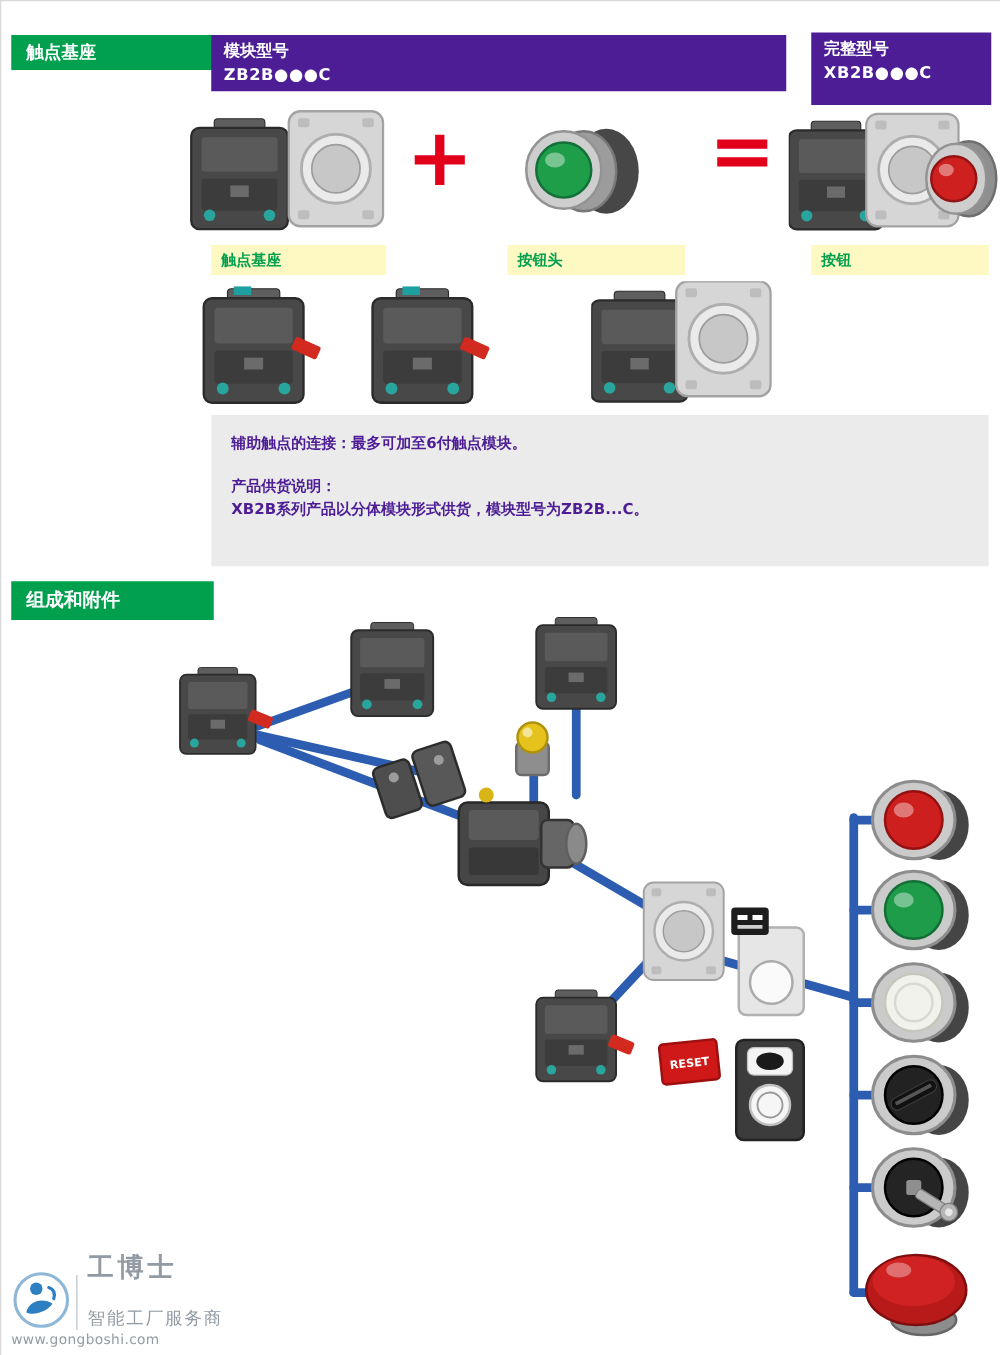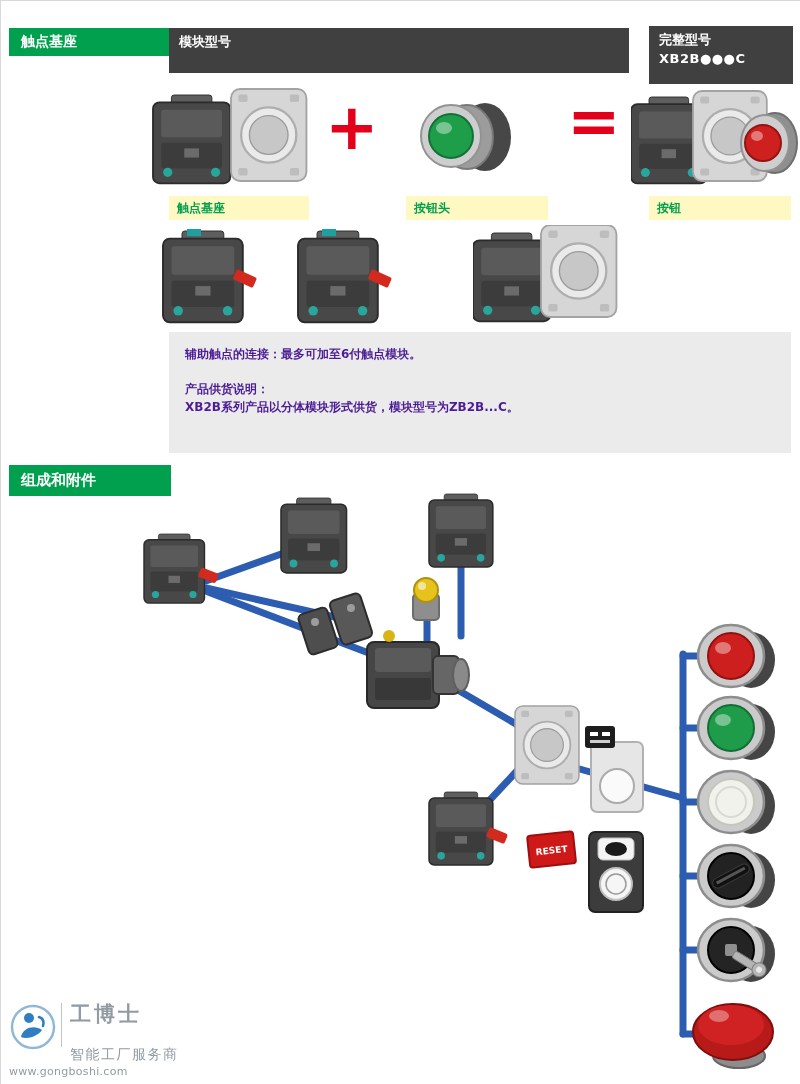--- a/index.html
+++ b/index.html
@@ -3,21 +3,21 @@
 <meta charset="utf-8">
 <style>
   html,body{margin:0;padding:0}
   body{background:#f2f2f2;font-family:"DejaVu Sans","Liberation Sans",sans-serif}
   .page{position:relative;width:800px;height:1084px;background:#ffffff;border:1px solid #d9d9d9;margin:0 auto;overflow:hidden}
 
   .green-badge{position:absolute;background:#00a04e;color:#fff;font-weight:bold;display:flex;align-items:center;padding:0 12px}
   #badge-model{left:8px;top:27px;width:138px;height:28px;font-size:14px}
   #badge-comp{left:8px;top:464px;width:138px;height:31px;font-size:15px}
 
-  .header-box{position:absolute;background:#404040;color:#fff;padding:6px 10px 4px;box-sizing:border-box}
+  .header-box{position:absolute;background:#4c1d95;color:#fff;padding:6px 10px 4px;box-sizing:border-box}
   #hb-module{left:168px;top:27px;width:460px;height:45px}
   #hb-complete{left:648px;top:25px;width:144px;height:58px}
   .hb-label{font-size:13px;font-weight:bold;line-height:1.2}
   .hb-code{font-size:13px;font-weight:bold;margin-top:3px;letter-spacing:.5px}
 
   .op{position:absolute;color:#e2001a;font-weight:bold;font-size:64px;line-height:1}
   #op-plus{left:324px;top:94px}
   #op-eq{left:566px;top:88px}
 
   .caption{position:absolute;top:195px;height:24px;line-height:24px;background:#fef9c3;color:#00a04e;font-size:12px;font-weight:bold;padding-left:8px;box-sizing:border-box}
@@ -26,21 +26,21 @@
   #cap3{left:648px;width:142px}
 
   .img{position:absolute}
 
   .notes{position:absolute;left:168px;top:331px;width:622px;height:121px;background:#ebebeb;box-sizing:border-box;padding:13px 16px;color:#4c1d95;font-size:12px;font-weight:bold;line-height:1.55}
   .notes .gap{height:16px}
 
   .diagram{position:absolute;left:0;top:485px;width:800px;height:599px}
 
   .watermark{position:absolute;left:8px;top:1002px;width:180px;color:#929ba3}
-  .wm-row{display:flex;align-items:flex-start}
+  .wm-row{display:flex;align-items:flex-end}
   .wm-divider{width:1px;height:44px;background:#bcc5cc;margin:0 8px 0 4px}
   .wm-brand{font-size:21px;font-weight:bold;letter-spacing:3px;line-height:1.1}
   .wm-tagline{font-size:14px;letter-spacing:1.5px;margin-top:20px}
   .wm-url{font-size:11px;margin-top:1px;letter-spacing:.3px}
 </style>
 </head>
 <body>
 
 <svg width="0" height="0" style="position:absolute" aria-hidden="true">
   <defs>
@@ -68,20 +68,21 @@
     </g>
   </defs>
 </svg>
 
 <div class="page">
 
   <div class="green-badge" id="badge-model">触点基座</div>
 
   <div class="header-box" id="hb-module">
     <div class="hb-label">模块型号</div>
+    <div class="hb-code">ZB2B●●●C</div>
   </div>
 
   <div class="header-box" id="hb-complete">
     <div class="hb-label">完整型号</div>
     <div class="hb-code">XB2B●●●C</div>
   </div>
 
   <svg class="img" style="left:150px;top:84px" width="168" height="110">
     <g transform="translate(2,10) scale(0.92)">
         <use href="#d-block"></use>

